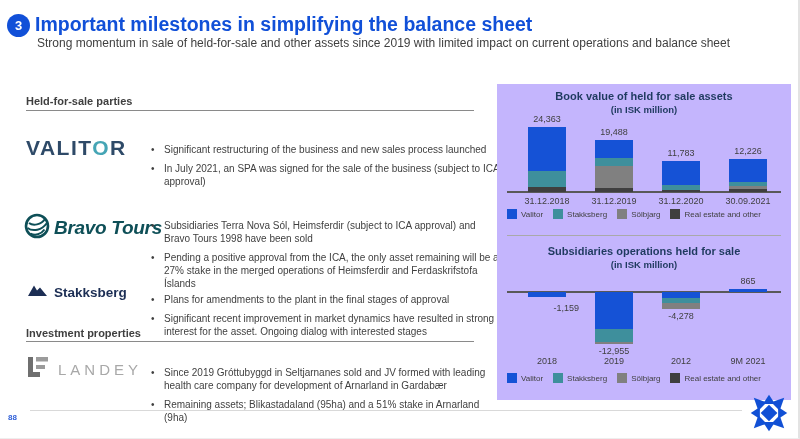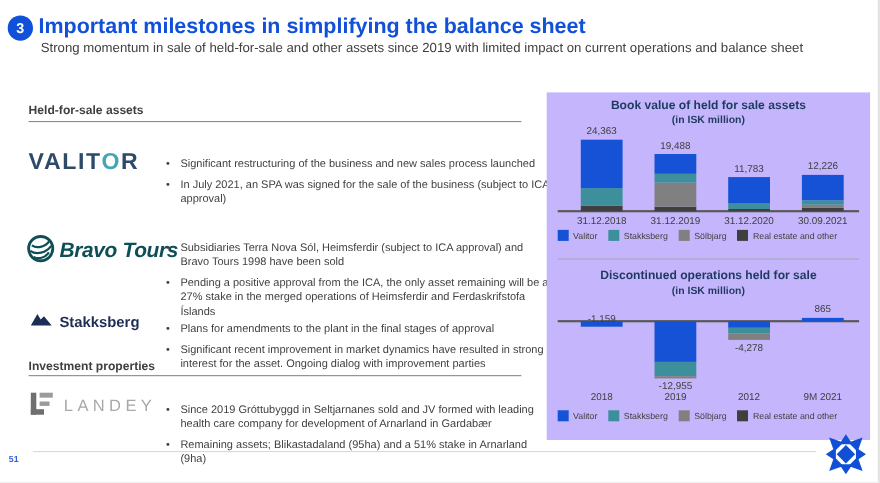--- a/index.html
+++ b/index.html
@@ -51,21 +51,21 @@
 </style>
 </head>
 <body>
 
 <div class="slide">
 
   <div class="badge">3</div>
   <h1 class="title">Important milestones in simplifying the balance sheet</h1>
   <p class="subtitle">Strong momentum in sale of held-for-sale and other assets since 2019 with limited impact on current operations and balance sheet</p>
 
-  <div class="section-header" style="top:95px">Held-for-sale assets</div>
+  <div class="section-header" style="top:95px">Held-for-sale parties</div>
   <div class="rule" style="top:110px"></div>
 
   <div class="logo-valitor"><span>VALIT</span><span class="accent">O</span><span>R</span></div>
   <ul class="bullets" style="top:127px">
     <li>Significant restructuring of the business and new sales process launched</li>
     <li>In July 2021, an SPA was signed for the sale of the business (subject to ICA approval)</li>
   </ul>
 
   <div class="logo-bravo">
     <span>
@@ -86,21 +86,21 @@
   <div class="logo-stakksberg">
     <span>
       <svg width="20" height="14" viewBox="0 0 20 14">
         <path d="M0 13 L6 2.5 L9 7.5 L12 4.5 L19 13 Z" fill="#1C2E54"></path>
       </svg>
     </span>
     <span class="stk-text">Stakksberg</span>
   </div>
   <ul class="bullets" style="top:277px">
     <li>Plans for amendments to the plant in the final stages of approval</li>
-    <li>Significant recent improvement in market dynamics have resulted in strong interest for the asset. Ongoing dialog with improvement parties</li>
+    <li>Significant recent improvement in market dynamics have resulted in strong interest for the asset. Ongoing dialog with interested stages</li>
   </ul>
 
   <div class="section-header" style="top:327px">Investment properties</div>
   <div class="rule" style="top:341px"></div>
 
   <div class="logo-landey">
     <span>
       <svg width="24" height="24" viewBox="0 0 24 24">
         <rect x="2" y="2" width="5" height="20" fill="#6f6f6f"></rect>
         <rect x="2" y="17" width="12" height="5" fill="#6f6f6f"></rect>
@@ -155,26 +155,26 @@
             <span class="swatch" style="background: rgb(128, 128, 128);"></span>
             <span>Sölbjarg</span>
           </span>
           <span class="legend-item">
             <span class="swatch" style="background: rgb(63, 63, 63);"></span>
             <span>Real estate and other</span>
           </span>
         </div>
       </div>
     <div class="chart-divider"></div>
-    <div class="chart-title ct2">Discontinued operations held for sale</div>
+    <div class="chart-title ct2">Subsidiaries operations held for sale</div>
     <div class="chart-subtitle cs2">(in ISK million)</div>
     <div class="plot" id="plot2">
         <div class="axis-line" style="left: 10px; top: 207px; width: 274px; height: 2px;"></div>
         <div class="bar-seg" style="left: 31px; top: 208px; width: 38px; height: 4.6521px; background: rgb(21, 82, 214);"></div>
-        <div class="value-label" style="left: 50px; top: 201px;">-1,159</div>
+        <div class="value-label" style="left: 50px; top: 219px; text-align: right;">-1,159</div>
         <div class="x-label" style="left: 50px; top: 272px;">2018</div>
         <div class="bar-seg" style="left: 98px; top: 208px; width: 38px; height: 36.7271px; background: rgb(21, 82, 214);"></div>
         <div class="bar-seg" style="left: 98px; top: 244.727px; width: 38px; height: 13.0452px; background: rgb(62, 143, 156);"></div>
         <div class="bar-seg" style="left: 98px; top: 257.772px; width: 38px; height: 2.22771px; background: rgb(128, 128, 128);"></div>
         <div class="value-label" style="left: 117px; top: 262px;">-12,955</div>
         <div class="x-label" style="left: 117px; top: 272px; text-align: center;">2019</div>
         <div class="bar-seg" style="left: 165px; top: 208px; width: 38px; height: 6.42223px; background: rgb(21, 82, 214);"></div>
         <div class="bar-seg" style="left: 165px; top: 214.422px; width: 38px; height: 4.7364px; background: rgb(62, 143, 156);"></div>
         <div class="bar-seg" style="left: 165px; top: 219.159px; width: 38px; height: 6.01281px; background: rgb(128, 128, 128);"></div>
         <div class="value-label" style="left: 184px; top: 227.171px;">-4,278</div>
@@ -197,21 +197,21 @@
           </span>
           <span class="legend-item">
             <span class="swatch" style="background: rgb(63, 63, 63);"></span>
             <span>Real estate and other</span>
           </span>
         </div>
       </div>
   </aside>
 
   <div class="footer-rule"></div>
-  <div class="page-number">51</div>
+  <div class="page-number">88</div>
   <div class="footer-logo">
     <svg width="38" height="38" viewBox="0 0 100 100" fill="#1150D5">
       <path d="M50 2 L66 26 L34 26 Z"></path>
       <path d="M50 98 L66 74 L34 74 Z"></path>
       <path d="M2 50 L26 34 L26 66 Z"></path>
       <path d="M98 50 L74 34 L74 66 Z"></path>
       <path d="M10 10 L44 22 L22 44 Z"></path>
       <path d="M90 10 L56 22 L78 44 Z"></path>
       <path d="M10 90 L44 78 L22 56 Z"></path>
       <path d="M90 90 L56 78 L78 56 Z"></path>

